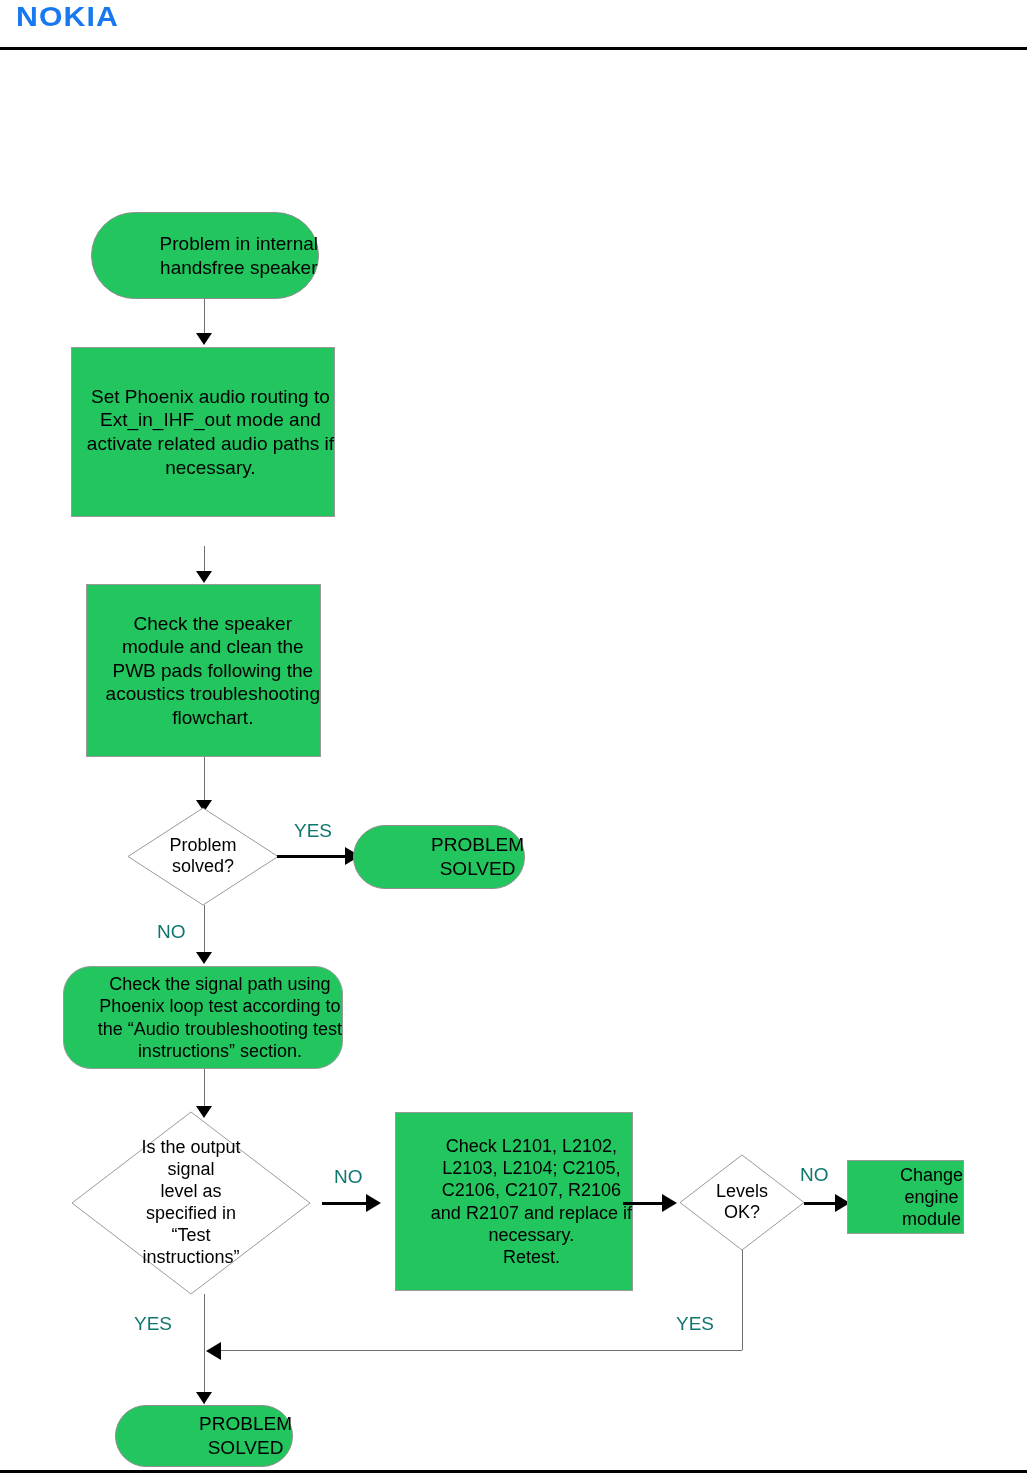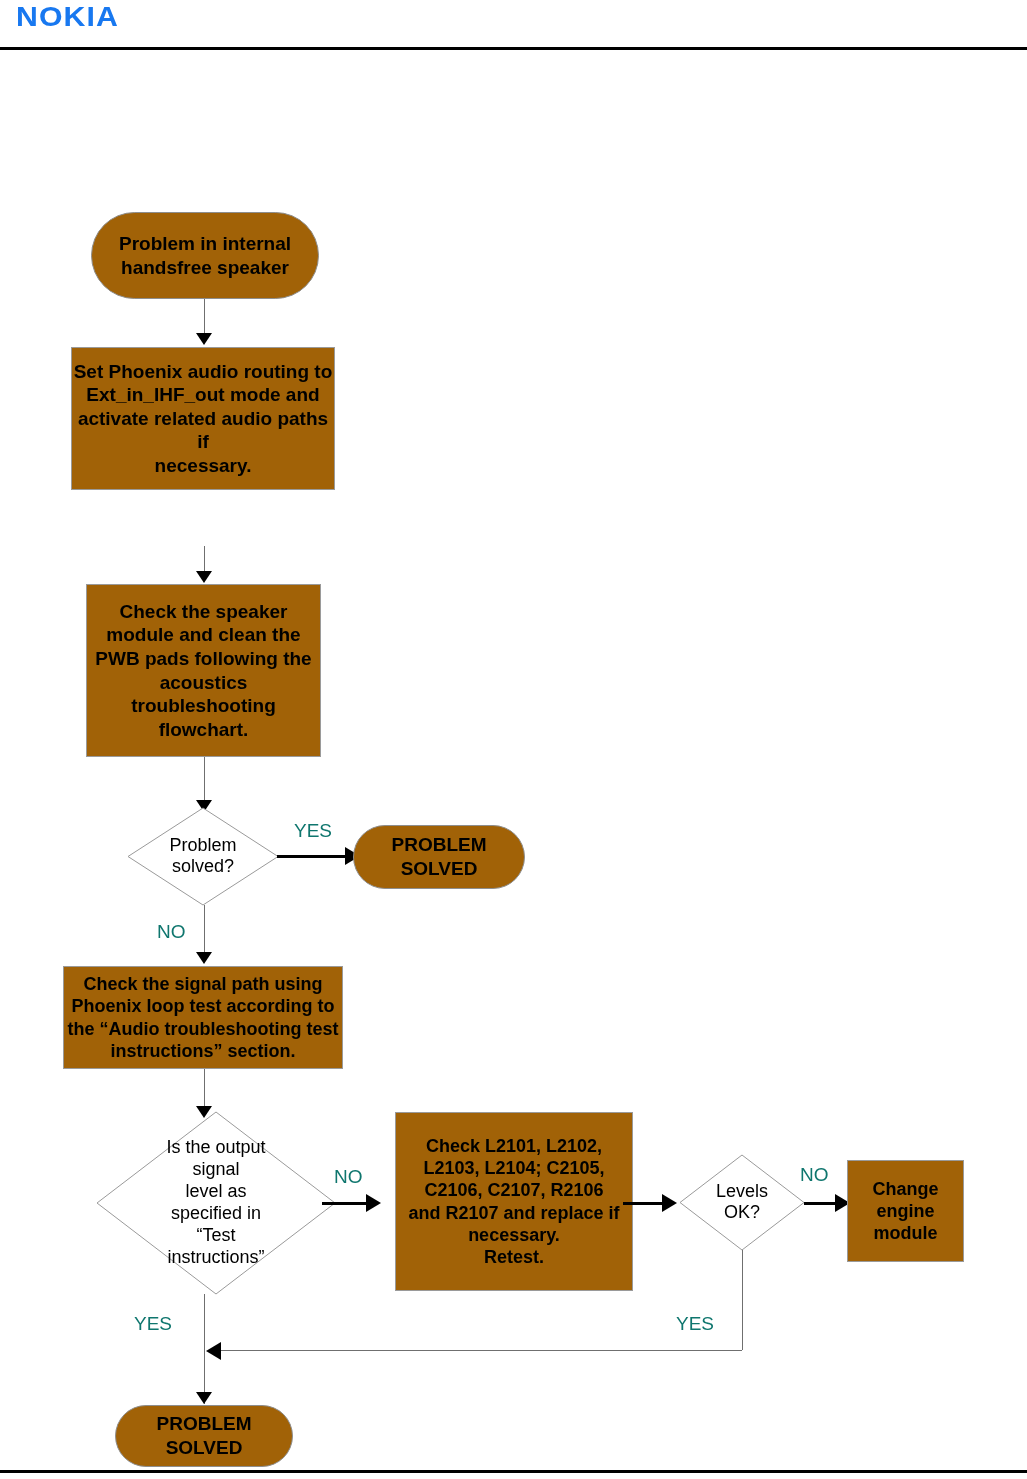--- a/index.html
+++ b/index.html
@@ -48,25 +48,24 @@
     height: 3px;
     background: #000000;
   }
 
   
   .node {
     position: absolute;
     box-sizing: border-box;
     display: flex;
     align-items: center;
-    justify-content: center;
+    justify-content: flex-end;
     text-align: center;
     color: #000000;
-    background: #a16207;
-    font-weight: bold;
+    background: #22c55e;
   }
   .box {
     border: 1px solid #9a9a9a;
   }
   .stadium {
     border: 1px solid #8e8e8e;
     border-radius: 999px;
   }
   .node .txt {
     display: block;
@@ -153,21 +152,21 @@
   <div>
 
     <div class="node stadium" style="left:91px; top:212px; width:228px; height:87px; font-size:19px;">
       <span class="txt">Problem in internal
 handsfree speaker</span>
     </div>
 
     <div class="vline" style="left:204px; top:299px; height:36px;"></div>
     <div class="arrow-down" style="left:196px; top:333px;"></div>
 
-    <div class="node box" style="left:71px; top:347px; width:264px; height:143px; font-size:19px;">
+    <div class="node box" style="left:71px; top:347px; width:264px; height:170px; font-size:19px;">
       <span class="txt">Set Phoenix audio routing to
 Ext_in_IHF_out mode and
 activate related audio paths if
 necessary.</span>
     </div>
 
     <div class="vline" style="left:204px; top:546px; height:28px;"></div>
     <div class="arrow-down" style="left:196px; top:571px;"></div>
 
     <div class="node box" style="left:86px; top:584px; width:235px; height:173px; font-size:19px;">
@@ -195,31 +194,31 @@
 
     <div class="node stadium" style="left:353px; top:825px; width:172px; height:64px; font-size:19px;">
       <span class="txt">PROBLEM
 SOLVED</span>
     </div>
 
     <div class="vline" style="left:204px; top:905px; height:53px;"></div>
     <div class="arrow-down" style="left:196px; top:952px;"></div>
     <div class="edge-label" style="left:157px; top:921px;">NO</div>
 
-    <div class="node box" style="left:63px; top:966px; width:280px; height:103px; font-size:18px;">
+    <div class="node box" style="left:63px; top:966px; width:280px; height:103px; font-size:18px;border-radius:28px;">
       <span class="txt">Check the signal path using
 Phoenix loop test according to
 the “Audio troubleshooting test
 instructions” section.</span>
     </div>
 
     <div class="vline" style="left:204px; top:1069px; height:45px;"></div>
     <div class="arrow-down" style="left:196px; top:1106px;"></div>
 
-    <div class="diamond-wrap" style="left:97px; top:1112px; width:238px; height:182px;">
+    <div class="diamond-wrap" style="left:72px; top:1112px; width:238px; height:182px;">
       <svg width="238" height="182" viewBox="0 0 238 182">
         <polygon points="119,0 238,91 119,182 0,91" fill="#ffffff" stroke="#9a9a9a" stroke-width="1"></polygon>
       </svg>
       <div class="diamond-label" style="font-size:18px;">Is the output signal
 level as specified in
 “Test instructions”</div>
     </div>
 
     <div class="hline thick" style="left:322px; top:1202px; width:47px;"></div>
     <div class="arrow-right" style="left:366px; top:1194px;"></div>
@@ -242,21 +241,21 @@
         <polygon points="62,0 124,47.5 62,95 0,47.5" fill="#ffffff" stroke="#9a9a9a" stroke-width="1"></polygon>
       </svg>
       <div class="diamond-label" style="font-size:18px;">Levels
 OK?</div>
     </div>
 
     <div class="hline thick" style="left:804px; top:1202px; width:36px;"></div>
     <div class="arrow-right" style="left:835px; top:1194px;"></div>
     <div class="edge-label" style="left:800px; top:1164px;">NO</div>
 
-    <div class="node box" style="left:847px; top:1160px; width:117px; height:102px; font-size:18px;">
+    <div class="node box" style="left:847px; top:1160px; width:117px; height:74px; font-size:18px;">
       <span class="txt">Change
 engine
 module</span>
     </div>
 
     <div class="vline" style="left:742px; top:1250px; height:100px;"></div>
     <div class="hline" style="left:212px; top:1350px; width:530px;"></div>
     <div class="arrow-left" style="left:206px; top:1342px;"></div>
     <div class="edge-label" style="left:676px; top:1313px;">YES</div>
 

